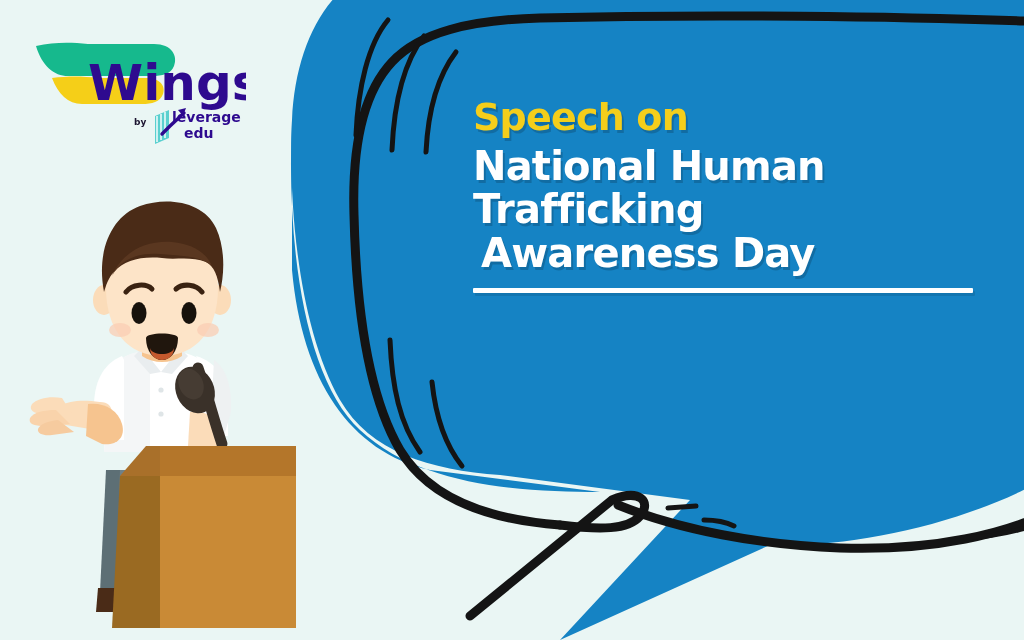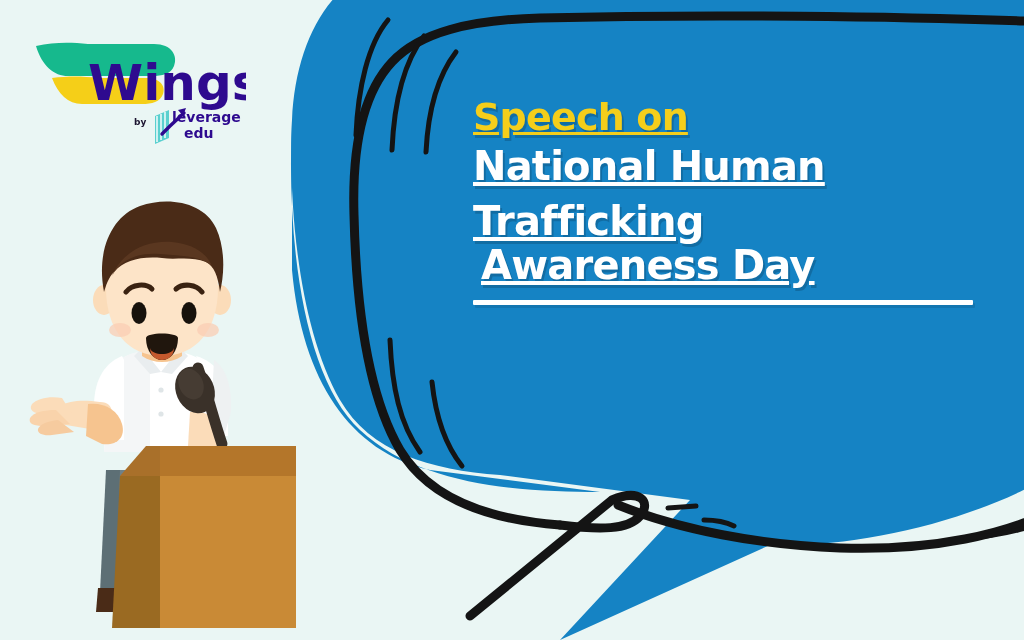--- a/index.html
+++ b/index.html
@@ -26,25 +26,24 @@
   }
   .title-line{
     font-family:"DejaVu Sans","Liberation Sans",sans-serif;
     font-weight:bold;
     font-size:40px;
     line-height:1.03;
     letter-spacing:-0.8px;
     margin:0;
     text-shadow:2px 3px 0 rgba(0,0,0,0.17);
     white-space:nowrap;
-    text-decoration:underline;
   }
   #line-speech{color:#f4ce1b;font-size:38px;margin-bottom:9px;}
   .title-white{color:#ffffff;}
-  #line-2{margin-bottom:14px;}
+  #line-2{margin-bottom:2px;}
   #line-3{margin-bottom:2px;}
   #line-4{margin-bottom:0;margin-left:8px;}
   #title-rule{
     margin-top:14px;
     width:500px;height:5px;background:#ffffff;border-radius:1px;
     box-shadow:2px 3px 0 rgba(0,0,0,0.10);
   }
 </style>
 </head>
 <body>

